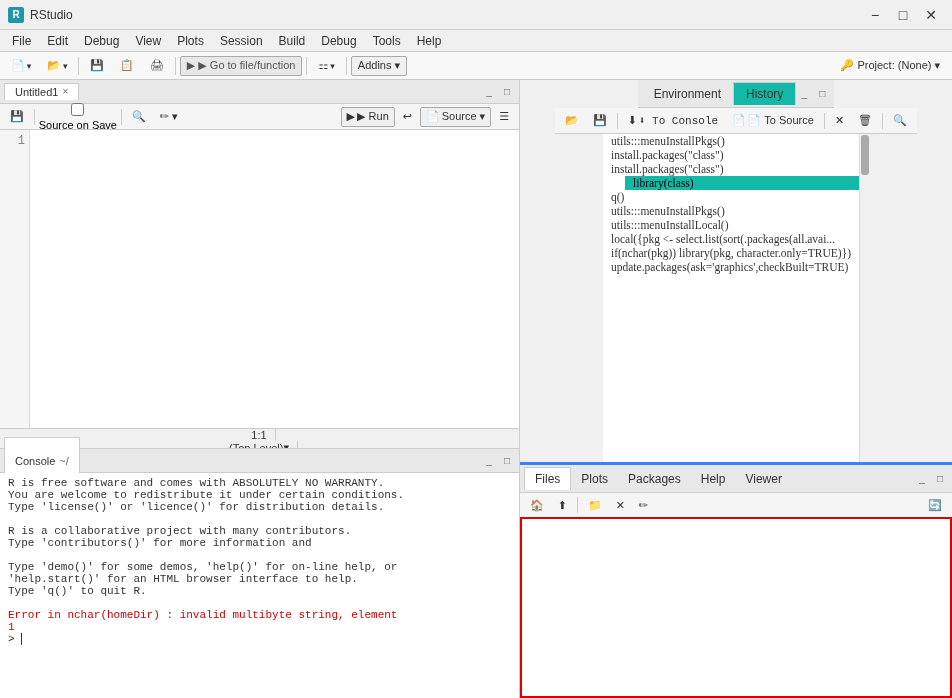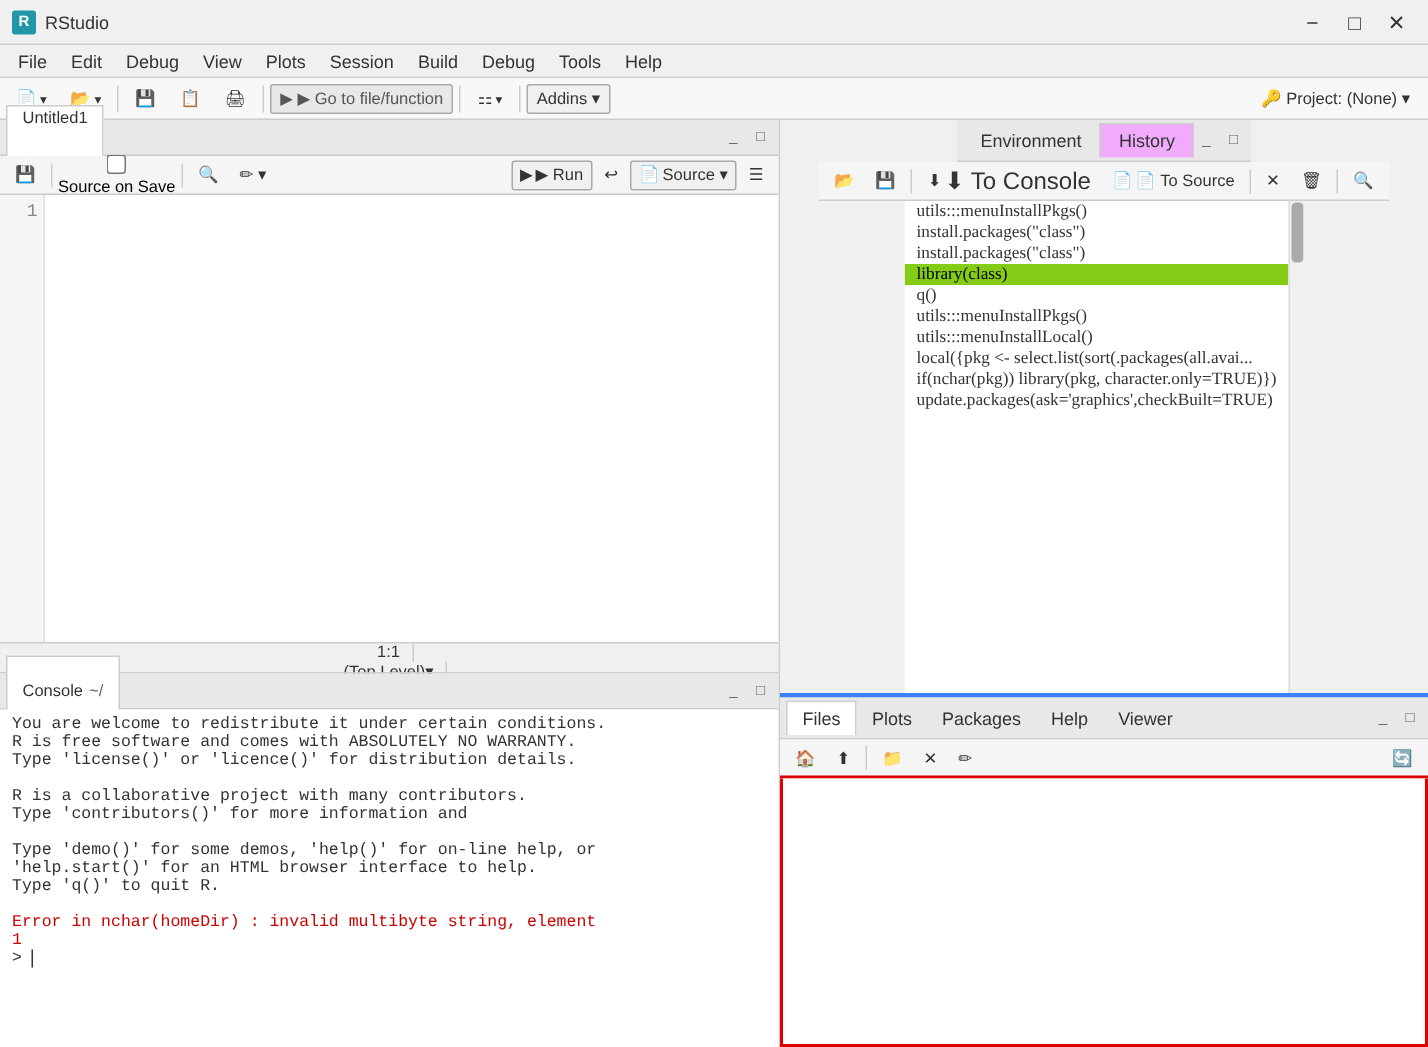--- a/index.html
+++ b/index.html
@@ -26,21 +26,21 @@
 
     
     .main-layout { display: flex; height: calc(698px - 30px - 22px - 28px); }
 
     
     .left-panel { width: 520px; display: flex; flex-direction: column; border-right: 1px solid #ccc; }
 
     
     .editor-area { flex: 1; display: flex; flex-direction: column; }
     .editor-tabs { background: #e8e8e8; border-bottom: 1px solid #ccc; display: flex; align-items: center; height: 24px; padding: 0 4px; }
-    .editor-tab { padding: 2px 10px; font-size: 11px; background: white; border: 1px solid #ccc; border-bottom: none; cursor: pointer; color: #333; display: flex; align-items: flex-start; gap: 16px; flex-direction: column; }
+    .editor-tab { padding: 2px 10px; font-size: 11px; background: white; border: 1px solid #ccc; border-bottom: none; cursor: pointer; color: #333; display: flex; align-items: flex-start; gap: 4px; }
     .editor-tab-close { font-size: 10px; color: #666; cursor: pointer; }
     .editor-tab-controls { margin-left: auto; display: flex; gap: 2px; }
     .small-btn { width: 16px; height: 16px; border: none; background: transparent; cursor: pointer; font-size: 10px; color: #666; display: flex; align-items: center; justify-content: center; }
 
     
     .editor-toolbar { background: #f5f5f5; border-bottom: 1px solid #ccc; display: flex; align-items: center; padding: 2px 4px; gap: 2px; height: 26px; }
     .et-btn { height: 20px; padding: 1px 5px; border: 1px solid transparent; background: transparent; cursor: pointer; font-size: 11px; color: #333; border-radius: 2px; display: flex; align-items: center; gap: 2px; }
     .et-sep { width: 1px; height: 16px; background: #ccc; margin: 0 2px; }
     .run-btn { background: #f0f0f0; border: 1px solid #aaa !important; }
     .source-btn { background: #f0f0f0; border: 1px solid #aaa !important; }
@@ -64,27 +64,27 @@
     .console-error { color: #cc0000; }
     .console-prompt { color: #333; }
 
     
     .right-panel { flex: 1; display: flex; flex-direction: column; }
 
     
     .history-panel { flex: 1; display: flex; flex-direction: column; border-bottom: 3px solid #3b82f6; align-items: center; }
     .history-tabs { background: #e8e8e8; border-bottom: 1px solid #ccc; display: flex; align-items: center; height: 28px; padding: 0 4px; }
     .history-tab { padding: 4px 12px; font-size: 12px; cursor: pointer; color: #333; }
-    .history-tab.active { background: #f0abfc; border: 1px solid #ccc; border-bottom: none; font-weight: 500; }
+    .history-tab.active { background: #14b8a6; border: 1px solid #ccc; border-bottom: none; font-weight: 500; }
     .history-toolbar { background: #f5f5f5; border-bottom: 1px solid #ccc; display: flex; align-items: center; padding: 2px 4px; gap: 2px; height: 26px; }
     .ht-btn { height: 20px; padding: 1px 5px; border: 1px solid transparent; background: transparent; cursor: pointer; font-size: 11px; color: #333; border-radius: 2px; display: flex; align-items: center; gap: 2px; }
     .ht-sep { width: 1px; height: 16px; background: #ccc; margin: 0 2px; }
     .history-content { flex: 1; background: white; overflow-y: auto; font-family: 'Courier New', monospace; font-size: 11.5px; }
     .history-item { padding: 1px 8px; color: #333; cursor: pointer; }
-    .history-item.highlighted { background: #84cc16; color: #000; }
+    .history-item.highlighted { background: #14b8a6; color: #000; margin-left: 22px; }
 
     
     .files-panel { height: 233px; display: flex; flex-direction: column; }
     .files-tabs-container { background: #e8e8e8; border-bottom: 1px solid #ccc; display: flex; align-items: center; height: 28px; padding: 0 4px; }
     .files-tab { padding: 4px 10px; font-size: 12px; cursor: pointer; color: #333; }
     .files-tab.active { background: white; border: 1px solid #ccc; border-bottom: none; font-weight: 500; }
     .files-tab-controls { margin-left: auto; display: flex; gap: 2px; }
     .files-toolbar { background: #f5f5f5; border-bottom: 2px solid #dd0000; display: flex; align-items: center; padding: 2px 4px; gap: 2px; height: 26px; }
     .files-content { flex: 1; background: white; border: 2px solid #dd0000; border-top: none; }
 
@@ -203,22 +203,22 @@
         <div class="console-tab">
           <span>Console</span>
           <span style="color:#666;"> ~/</span>
         </div>
         <div class="editor-tab-controls" style="margin-left:auto;">
           <button class="small-btn">_</button>
           <button class="small-btn">□</button>
         </div>
       </div>
       <div class="console-content">
+        <div class="console-normal">R is free software and comes with ABSOLUTELY NO WARRANTY.</div>
         <div class="console-normal">You are welcome to redistribute it under certain conditions.</div>
-        <div class="console-normal">R is free software and comes with ABSOLUTELY NO WARRANTY.</div>
         <div class="console-normal">Type 'license()' or 'licence()' for distribution details.</div>
         <div class="console-normal">&nbsp;</div>
         <div class="console-normal">R is a collaborative project with many contributors.</div>
         <div class="console-normal">Type 'contributors()' for more information and</div>
         <div class="console-normal">&nbsp;</div>
         <div class="console-normal">Type 'demo()' for some demos, 'help()' for on-line help, or</div>
         <div class="console-normal">'help.start()' for an HTML browser interface to help.</div>
         <div class="console-normal">Type 'q()' to quit R.</div>
         <div class="console-normal">&nbsp;</div>
         <div class="console-error">Error in nchar(homeDir) : invalid multibyte string, element</div>
@@ -239,21 +239,21 @@
           <button class="small-btn">_</button>
           <button class="small-btn">□</button>
         </div>
       </div>
       <div class="history-toolbar">
         <button class="ht-btn">📂</button>
         <button class="ht-btn">💾</button>
         <div class="ht-sep"></div>
         <button class="ht-btn">
           <span>⬇</span>
-          <span style="font-size:16px;">⬇ To Console</span>
+          <span style="font-size:11px;font-family:Liberation Mono, monospace;">⬇ To Console</span>
         </button>
         <button class="ht-btn">
           <span>📄</span>
           <span style="font-size:11px;">📄 To Source</span>
         </button>
         <div class="ht-sep"></div>
         <button class="ht-btn">✕</button>
         <button class="ht-btn">🗑</button>
         <div class="ht-sep"></div>
         <button class="ht-btn">🔍</button>

